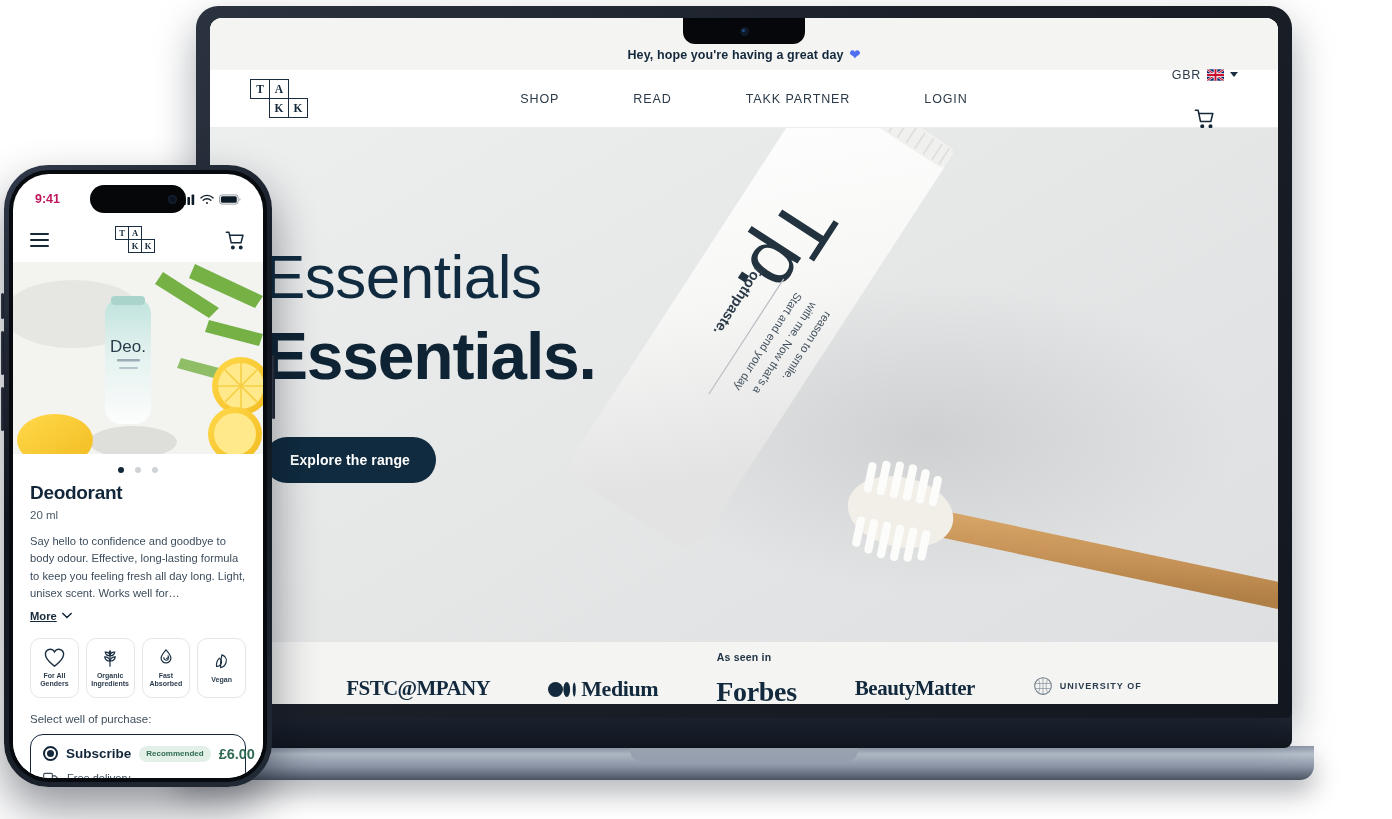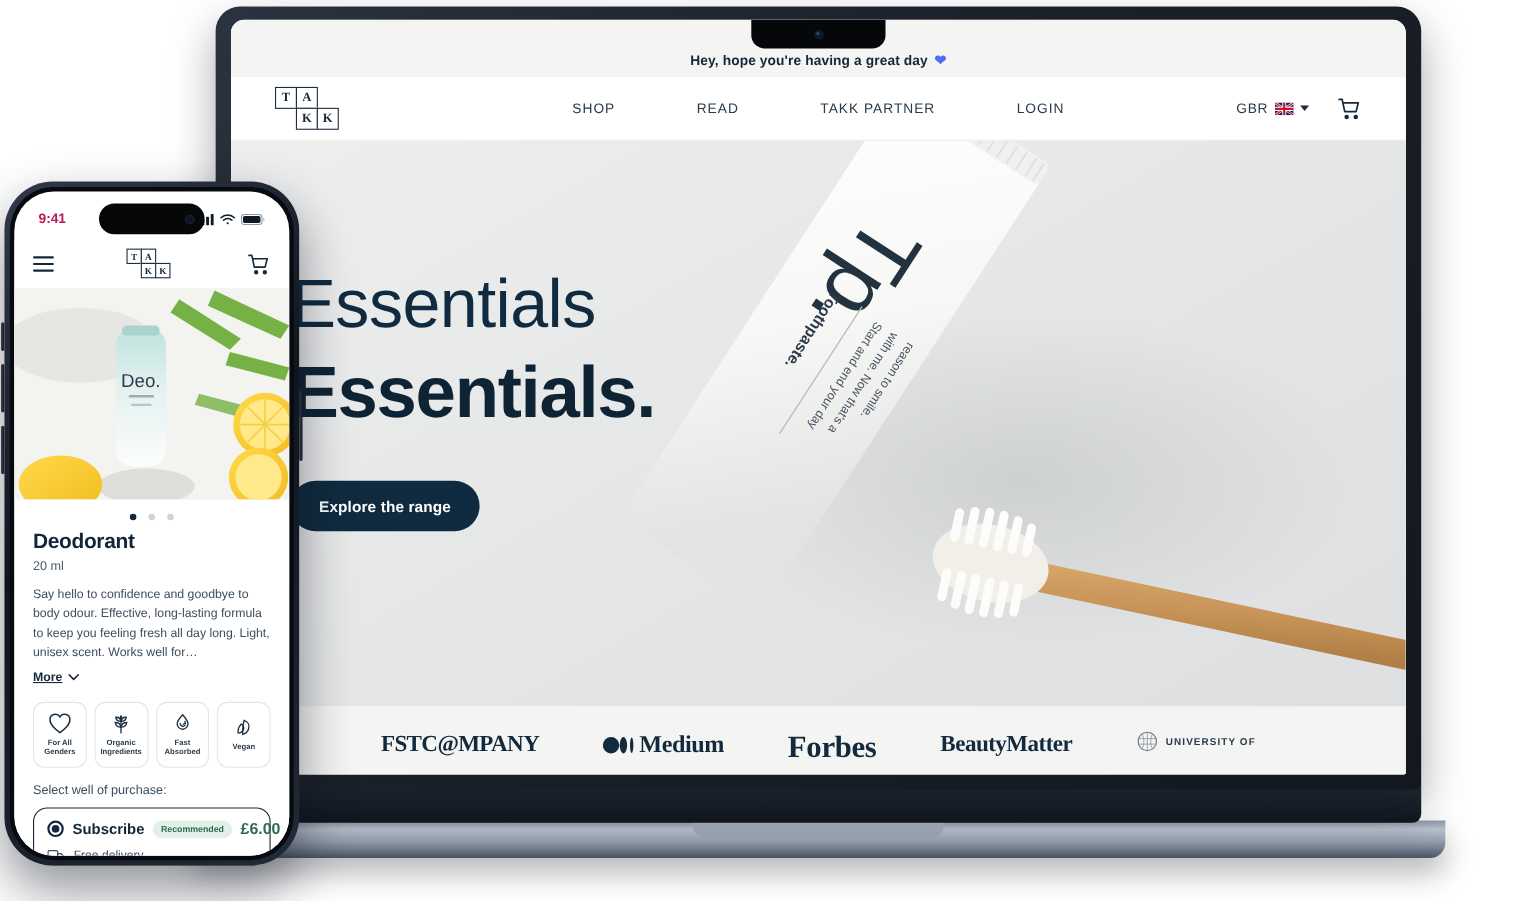--- a/index.html
+++ b/index.html
@@ -71,21 +71,21 @@
     border: 1.3px solid #1b2d40; color: #15283a;
     font-size: 11.5px; font-weight: 700; line-height: 18px; text-align: center;
     background: #fff; font-family: "Liberation Serif", serif;
   }
   .tile.t { left: 0;  top: 0; }
   .tile.a { left: 19px; top: 0; }
   .tile.k1{ left: 19px; top: 19px; }
   .tile.k2{ left: 38px; top: 19px; }
   .nav-links { position: absolute; left: 50%; transform: translateX(-50%); display: flex; gap: 74px; }
   .nav-link { font-size: 12.5px; letter-spacing: .9px; color: #2b3a48; cursor: pointer; white-space: nowrap; }
-  .nav-right { margin-left: auto; display: flex; align-items: center; gap: 26px; }
+  .nav-right { margin-left: auto; display: flex; align-items: center; gap: 26px; flex-direction: column; }
   .locale { display: flex; align-items: center; gap: 6px; font-size: 12.5px; color:#2b3a48; letter-spacing:.7px; cursor:pointer; }
   .flag { width: 17px; height: 12px; border-radius: 1.5px; overflow:hidden; display:block; }
   .caret { width:0;height:0;border-left:4px solid transparent;border-right:4px solid transparent;border-top:5px solid #1b2d40; }
 
   .hero { position: relative; flex: 1; overflow: hidden;
     background: linear-gradient(160deg,#eceded 0%,#e3e5e6 45%,#dfe1e3 100%); }
   .hero-photo { position: absolute; inset: 0; }
   .hero-copy { position: absolute; left: 54px; top: 118px; z-index: 6; }
   .h-line1 { font-size: 62px; font-weight: 300; color: #102b3f; letter-spacing: -.5px; line-height: 1; }
   .h-line2 { font-size: 66px; font-weight: 800; color: #0e2435; letter-spacing: -1.2px; line-height: 1.05; margin-top: 14px; }
@@ -308,20 +308,21 @@
               </g>
             </svg>
 
             <div class="hero-copy">
               <div class="h-line1">Essentials</div>
               <div class="h-line2">Essentials.</div>
               <button class="cta">Explore the range</button>
             </div>
 
             <div class="seen">
+              <div class="seen-label">As seen in</div>
               <div class="logos">
                 <span class="plogo fc">FSTC@MPANY</span>
                 <span class="plogo md">
                   <svg width="30" height="17" viewBox="0 0 40 22">
                     <circle cx="10" cy="11" r="10" fill="#132a3e"></circle>
                     <ellipse cx="25" cy="11" rx="4.5" ry="10" fill="#132a3e"></ellipse>
                     <ellipse cx="35" cy="11" rx="2" ry="9.5" fill="#132a3e"></ellipse>
                   </svg>
                   <span>Medium</span>
                 </span>

